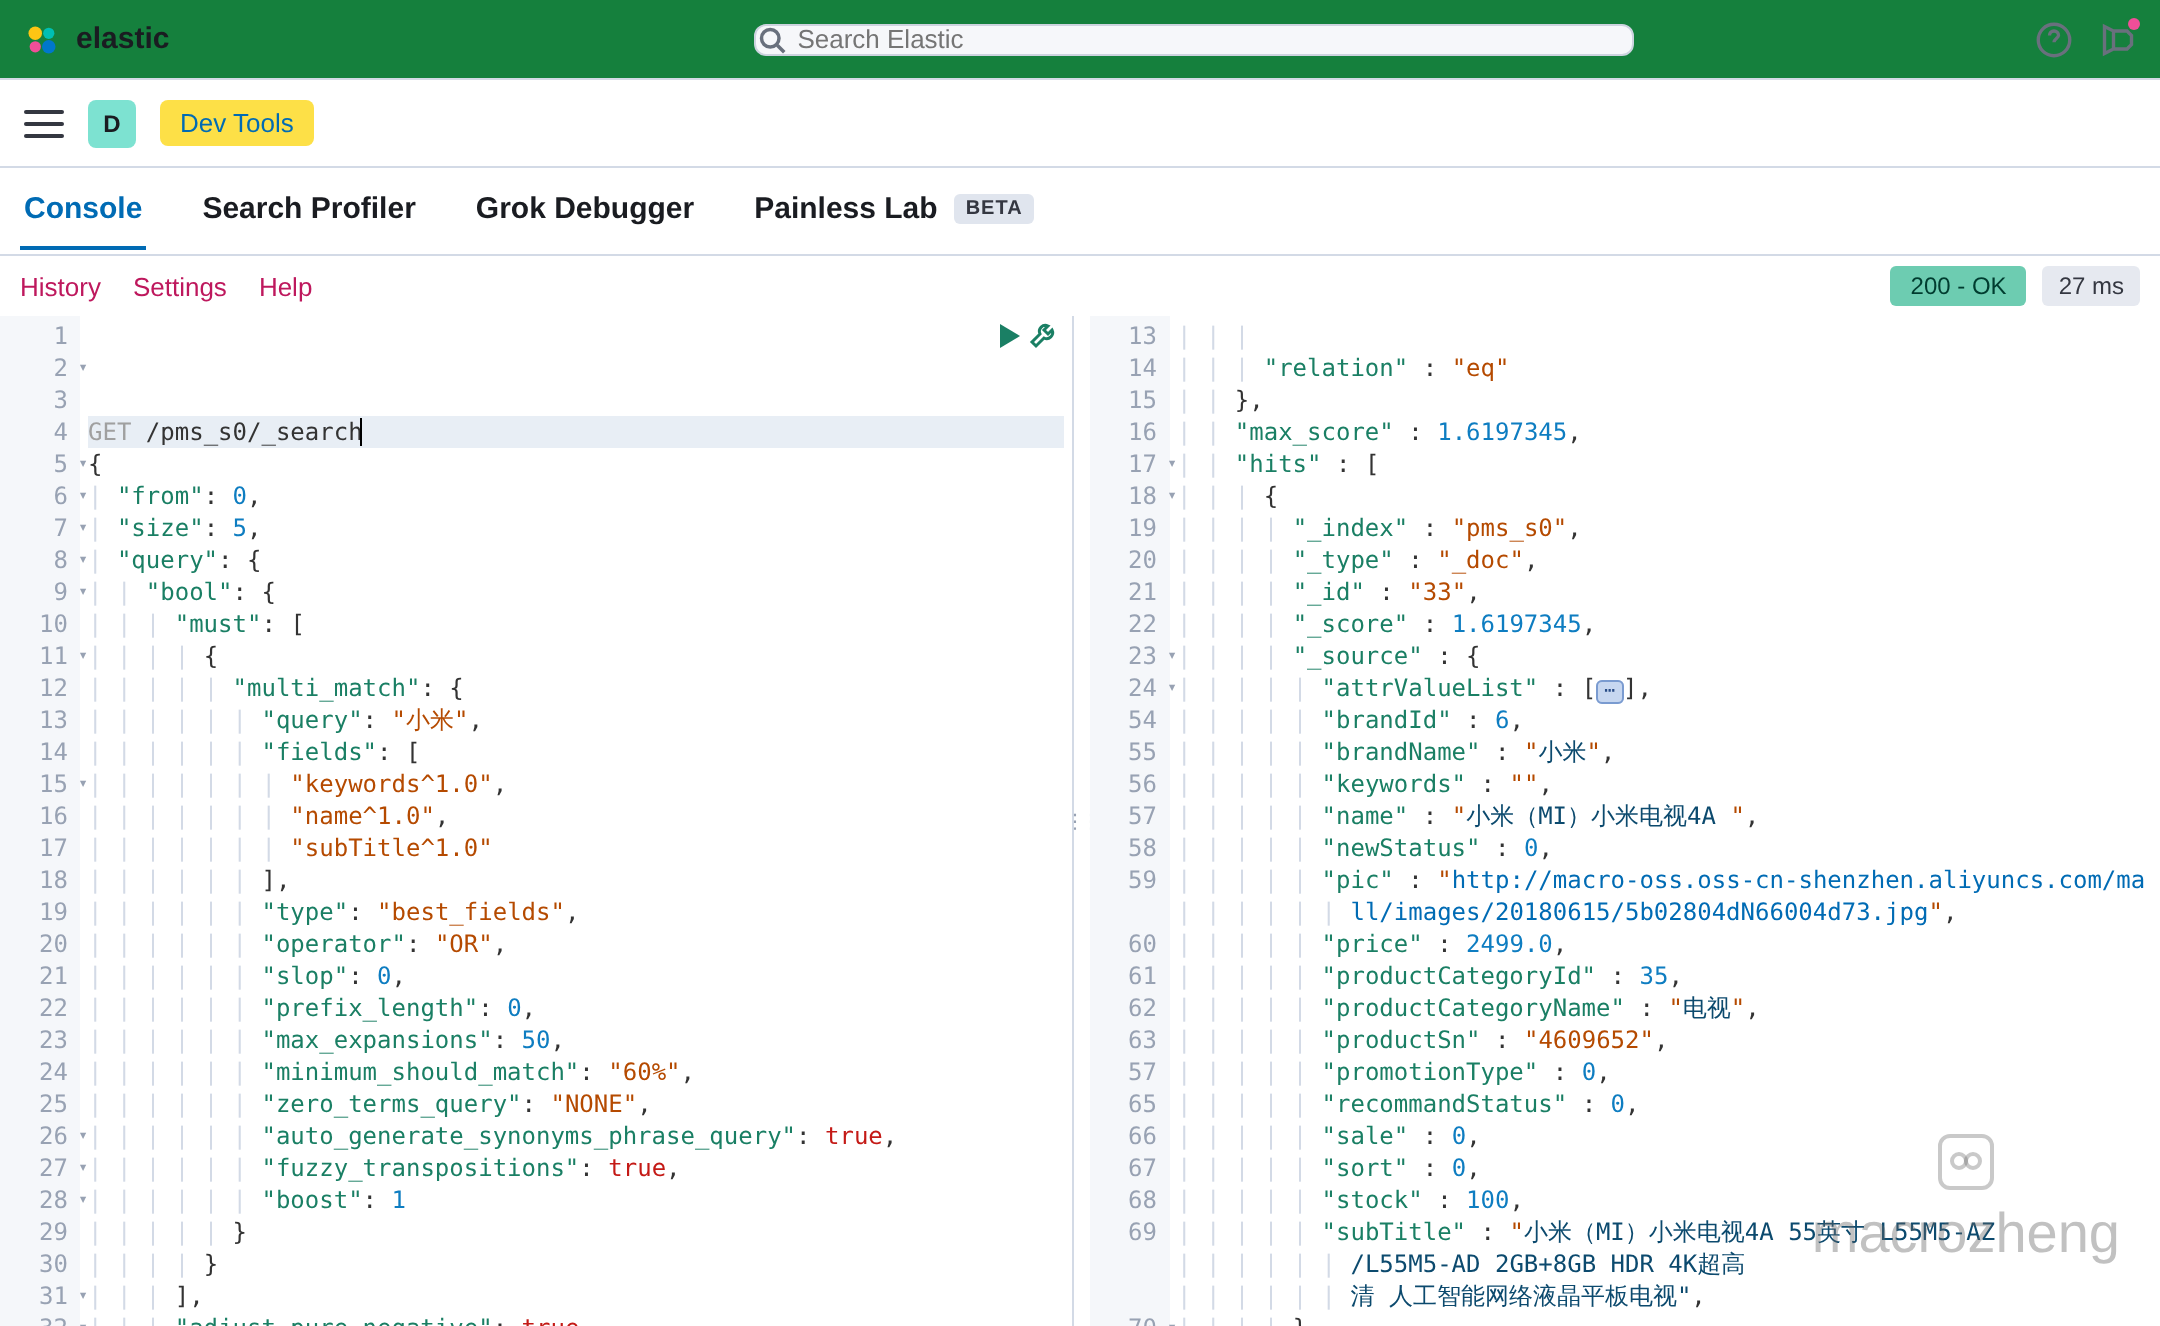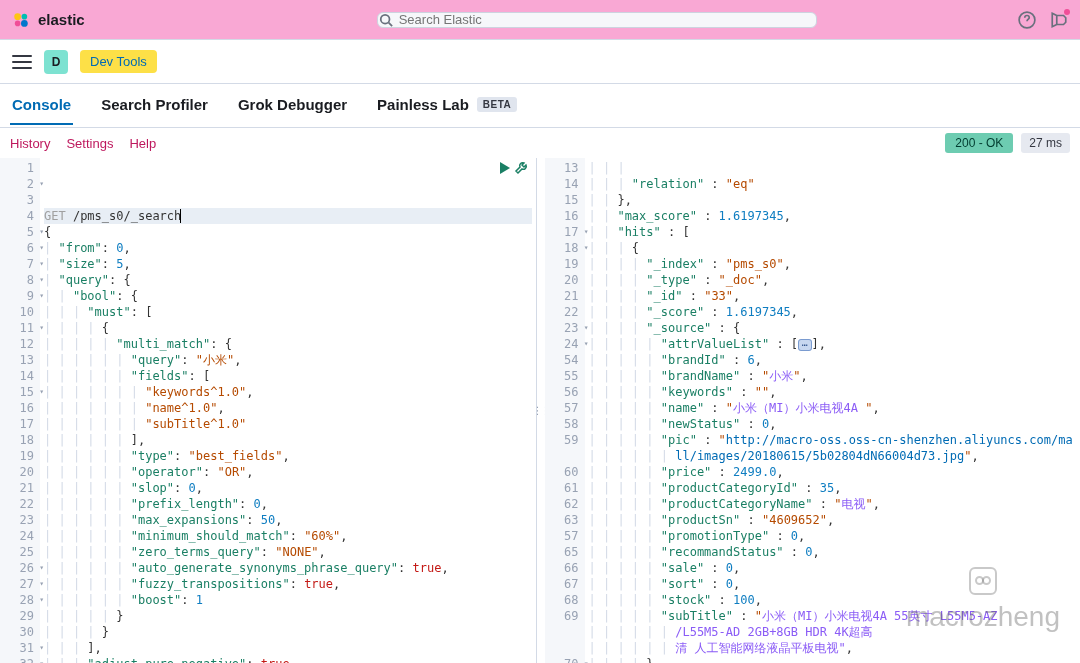--- a/index.html
+++ b/index.html
@@ -1,19 +1,19 @@
 <!DOCTYPE html>
 <html><head>
 <meta charset="utf-8">
 <style>
 * { margin: 0; padding: 0; box-sizing: border-box; }
 body { font-family: -apple-system, BlinkMacSystemFont, "Segoe UI", Helvetica, Arial, sans-serif; font-size: 13px; background: #fff; color: #1a1c21; width: 1080px; height: 663px; overflow: hidden; position: relative; }
 
 
-.top-header { height: 40px; background: #f9a8d4; border-bottom: 1px solid #d3dae6; display: flex; align-items: center; padding: 0 12px; gap: 12px; }
+.top-header { height: 40px; background: #15803d; border-bottom: 1px solid #d3dae6; display: flex; align-items: center; padding: 0 12px; gap: 12px; }
 .logo-area { display: flex; align-items: center; gap: 8px; }
 .logo-icon { width: 18px; height: 18px; }
 .logo-text { font-weight: 600; font-size: 15px; color: #1a1c21; }
 .search-bar { flex: 1; max-width: 440px; margin-left: 280px; display: flex; align-items: center; background: #f6f7fa; border: 1px solid #cdd3df; border-radius: 6px; height: 16px; padding: 0 1px; gap: 6px; color: #69707d; }
 .search-bar input { border: none; background: transparent; outline: none; flex: 1; font-size: 13px; color: #1a1c21; }
 .header-right { margin-left: auto; display: flex; gap: 14px; align-items: center; }
 .header-icon { width: 18px; height: 18px; color: #69707d; position: relative; }
 .notif-dot { position: absolute; top: -2px; right: -2px; width: 6px; height: 6px; background: #f04e98; border-radius: 50%; }
 
 
@@ -48,21 +48,21 @@
 .code .line { height: 16px; }
 .hl-line { background: #e8eef5; }
 .tok-method { color: #a0a0a0; }
 .tok-path { color: #333; }
 .tok-key { color: #1a7f64; }
 .tok-str { color: #b54a00; }
 .tok-num { color: #0e7dc1; }
 .tok-bool { color: #c41a16; }
 .tok-pun { color: #333; }
 .tok-url { color: #006bb4; }
-.tok-cn { color: #8b5cf6; }
+.tok-cn { color: #0c4a6e; }
 .play-btns { position: absolute; right: 6px; top: 2px; display: flex; gap: 2px; }
 .play-btn { width: 16px; height: 16px; color: #1a7f64; cursor: pointer; }
 .pill-collapsed { background: #c7d7f0; border: 1px solid #7a9bd0; border-radius: 3px; padding: 0 3px; font-size: 9px; color: #2a4d87; }
 .indent-guide { color: #d3dae6; }
 .splitter { width: 8px; display: flex; align-items: center; justify-content: center; color: #98a2b3; cursor: col-resize; flex-shrink: 0; font-size: 10px; letter-spacing: -2px; }
 .cursor { border-right: 1px solid #000; margin-left: -1px; }
 
 .watermark { position: absolute; right: 20px; bottom: 30px; font-size: 28px; color: rgba(100,100,100,0.4); font-family: "Segoe UI", sans-serif; display: flex; align-items: center; gap: 6px; pointer-events: none; flex-direction: column; }
 .watermark-icon { width: 28px; height: 28px; border: 2px solid rgba(100,100,100,0.35); border-radius: 6px; position: relative; }
 .watermark-icon::before, .watermark-icon::after { content: ""; position: absolute; width: 5px; height: 5px; border: 2px solid rgba(100,100,100,0.35); border-radius: 50%; top: 7px; }

